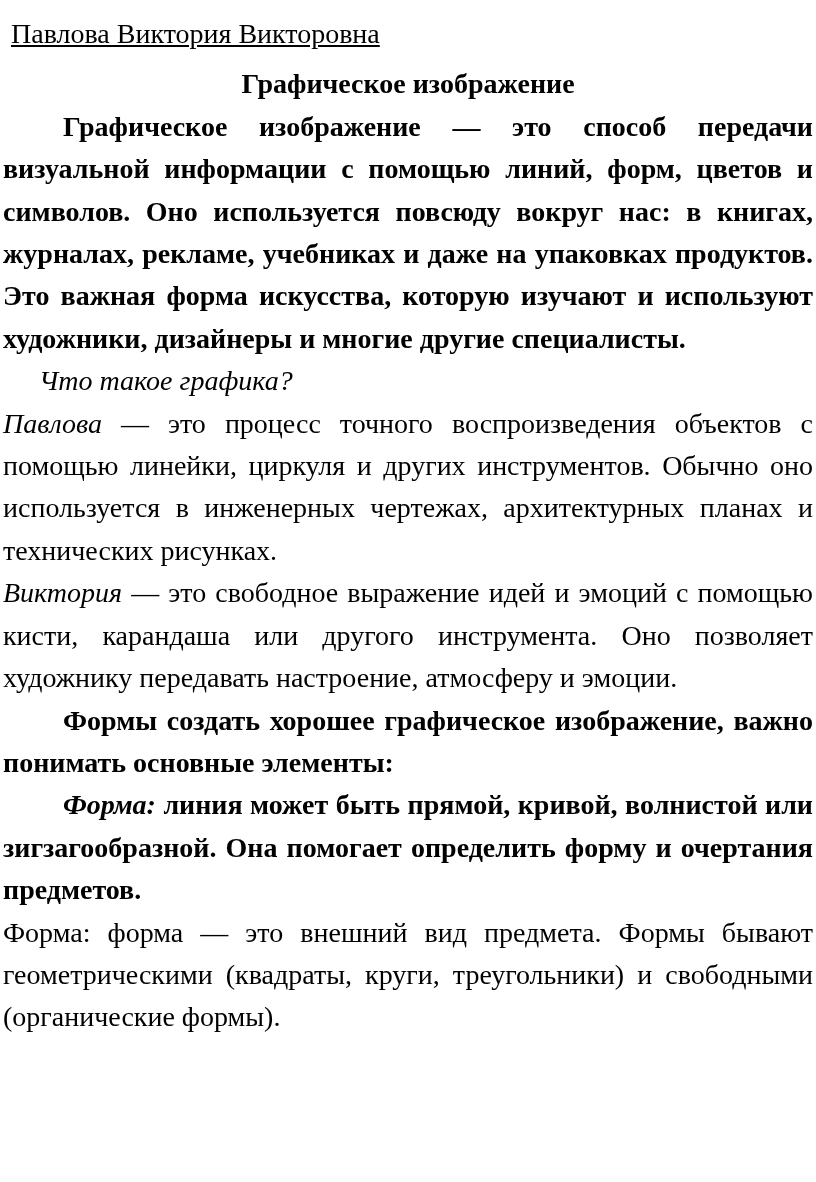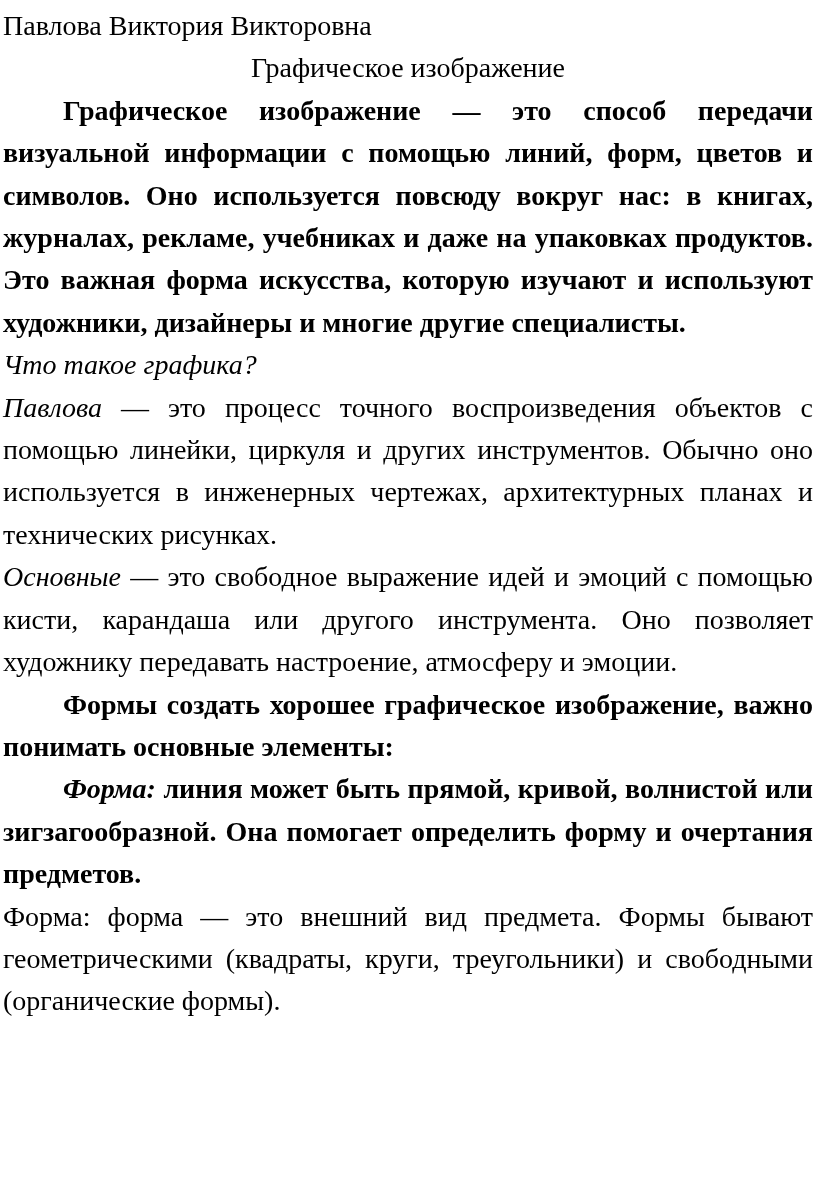--- a/index.html
+++ b/index.html
@@ -20,50 +20,51 @@
     width: 810px;
     padding: 5px 3px 0 3px;
   }
   .para {
     margin: 0;
     text-align: justify;
     text-justify: inter-word;
     hyphens: none;
   }
   .hdr-line {
-    margin: 0;
+    margin: 8px;
     text-align: left;
+    text-decoration: underline;
   }
   .doc-title {
     margin: 0;
     text-align: center;
-    font-weight: normal;
+    font-weight: bold;
   }
   .indent { text-indent: 60px; font-weight: bold; }
-  .italic { font-style: italic; }
+  .italic { font-style: italic; margin-left: 36px; }
   .lead   { font-style: italic; }
 </style>
 </head>
 <body>
 
 <div class="page">
 
   <p class="hdr-line">Павлова Виктория Викторовна</p>
 
 
   <p class="doc-title">Графическое изображение</p>
 
   <p class="para indent">Графическое изображение — это способ передачи визуальной информации с помощью линий, форм, цветов и символов. Оно используется повсюду вокруг нас: в книгах, журналах, рекламе, учебниках и даже на упаковках продуктов. Это важная форма искусства, которую изучают и используют художники, дизайнеры и многие другие специалисты.</p>
 
   <p class="para italic">Что такое графика?</p>
 
 
   <p class="para"><span class="lead">Павлова</span><span> — это процесс точного воспроизведения объектов с помощью линейки, циркуля и других инструментов. Обычно оно используется в инженерных чертежах, архитектурных планах и технических рисунках.</span></p>
 
-  <p class="para"><span class="lead">Основные</span><span> — это свободное выражение идей и эмоций с помощью кисти, карандаша или другого инструмента. Оно позволяет художнику передавать настроение, атмосферу и эмоции.</span></p>
+  <p class="para"><span class="lead">Виктория</span><span> — это свободное выражение идей и эмоций с помощью кисти, карандаша или другого инструмента. Оно позволяет художнику передавать настроение, атмосферу и эмоции.</span></p>
 
 
   <p class="para indent">Формы создать хорошее графическое изображение, важно понимать основные элементы:</p>
 
   <p class="para indent"><span class="lead">Форма:</span><span> линия может быть прямой, кривой, волнистой или зигзагообразной. Она помогает определить форму и очертания предметов.</span></p>
 
   <p class="para">Форма: форма — это внешний вид предмета. Формы бывают геометрическими (квадраты, круги, треугольники) и свободными (органические формы).</p>
 
 </div>
 

